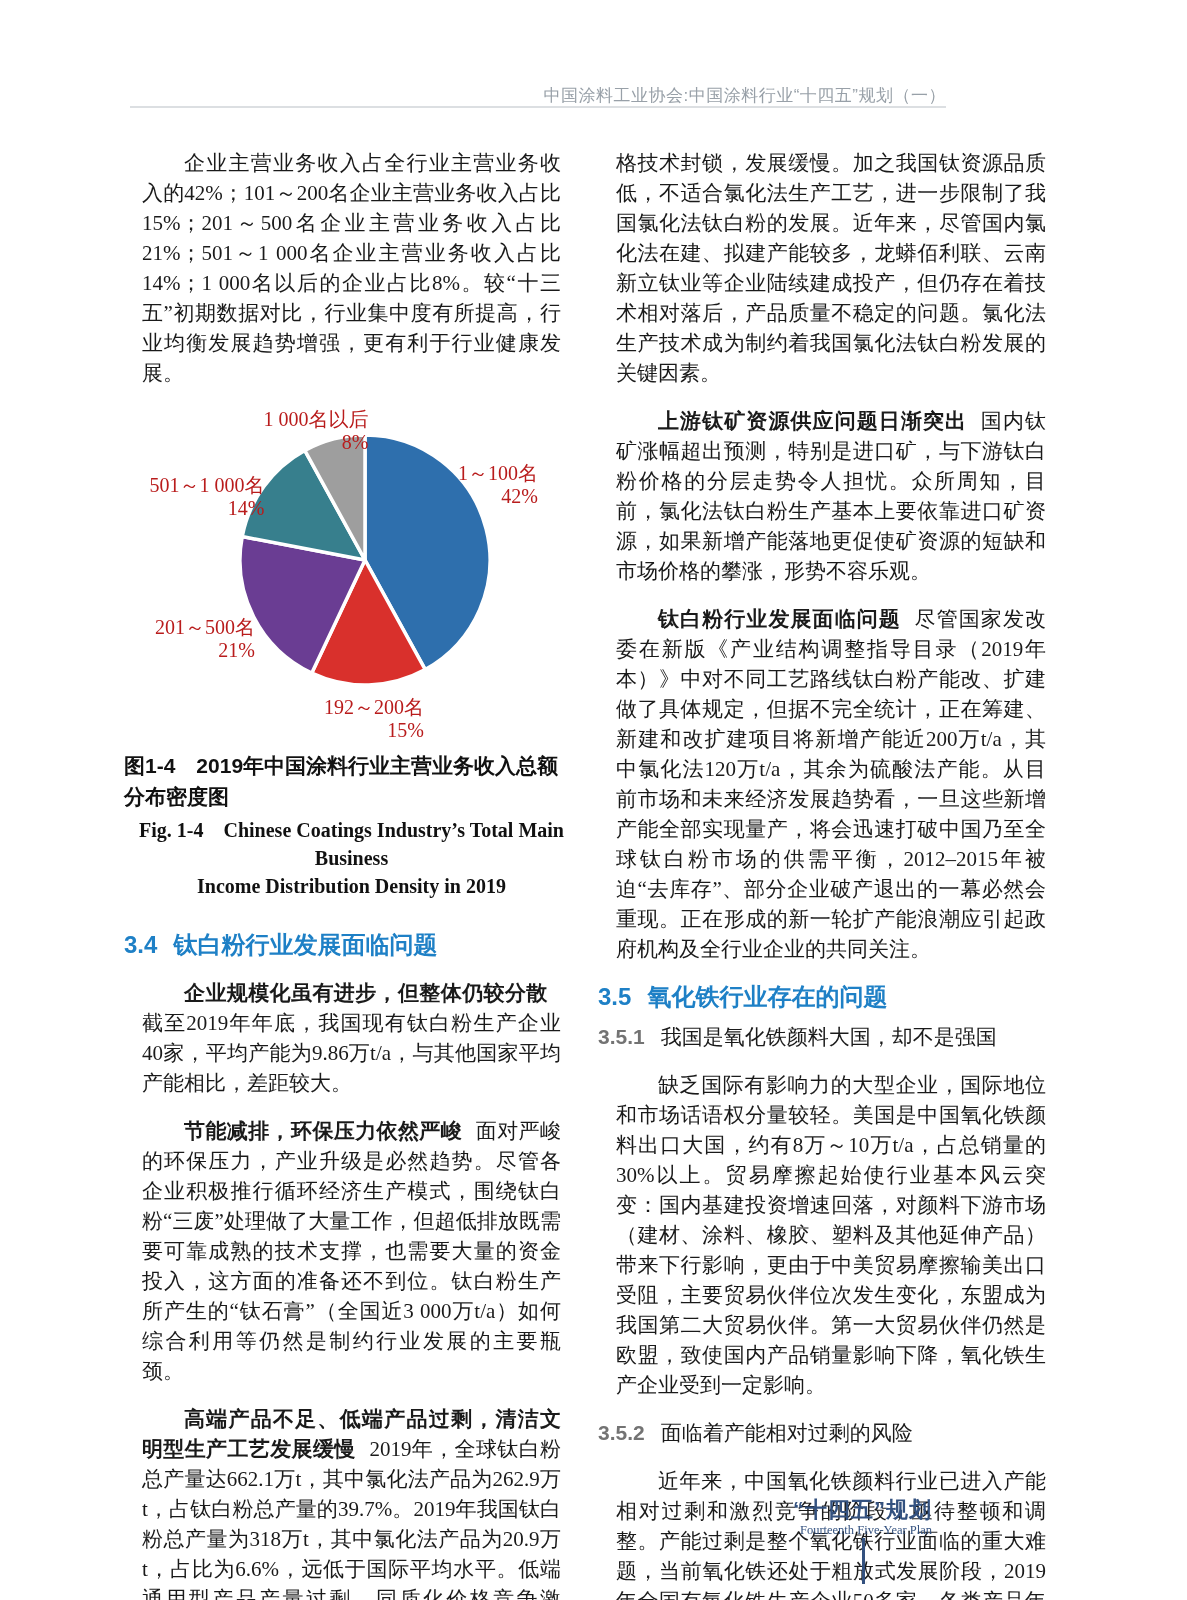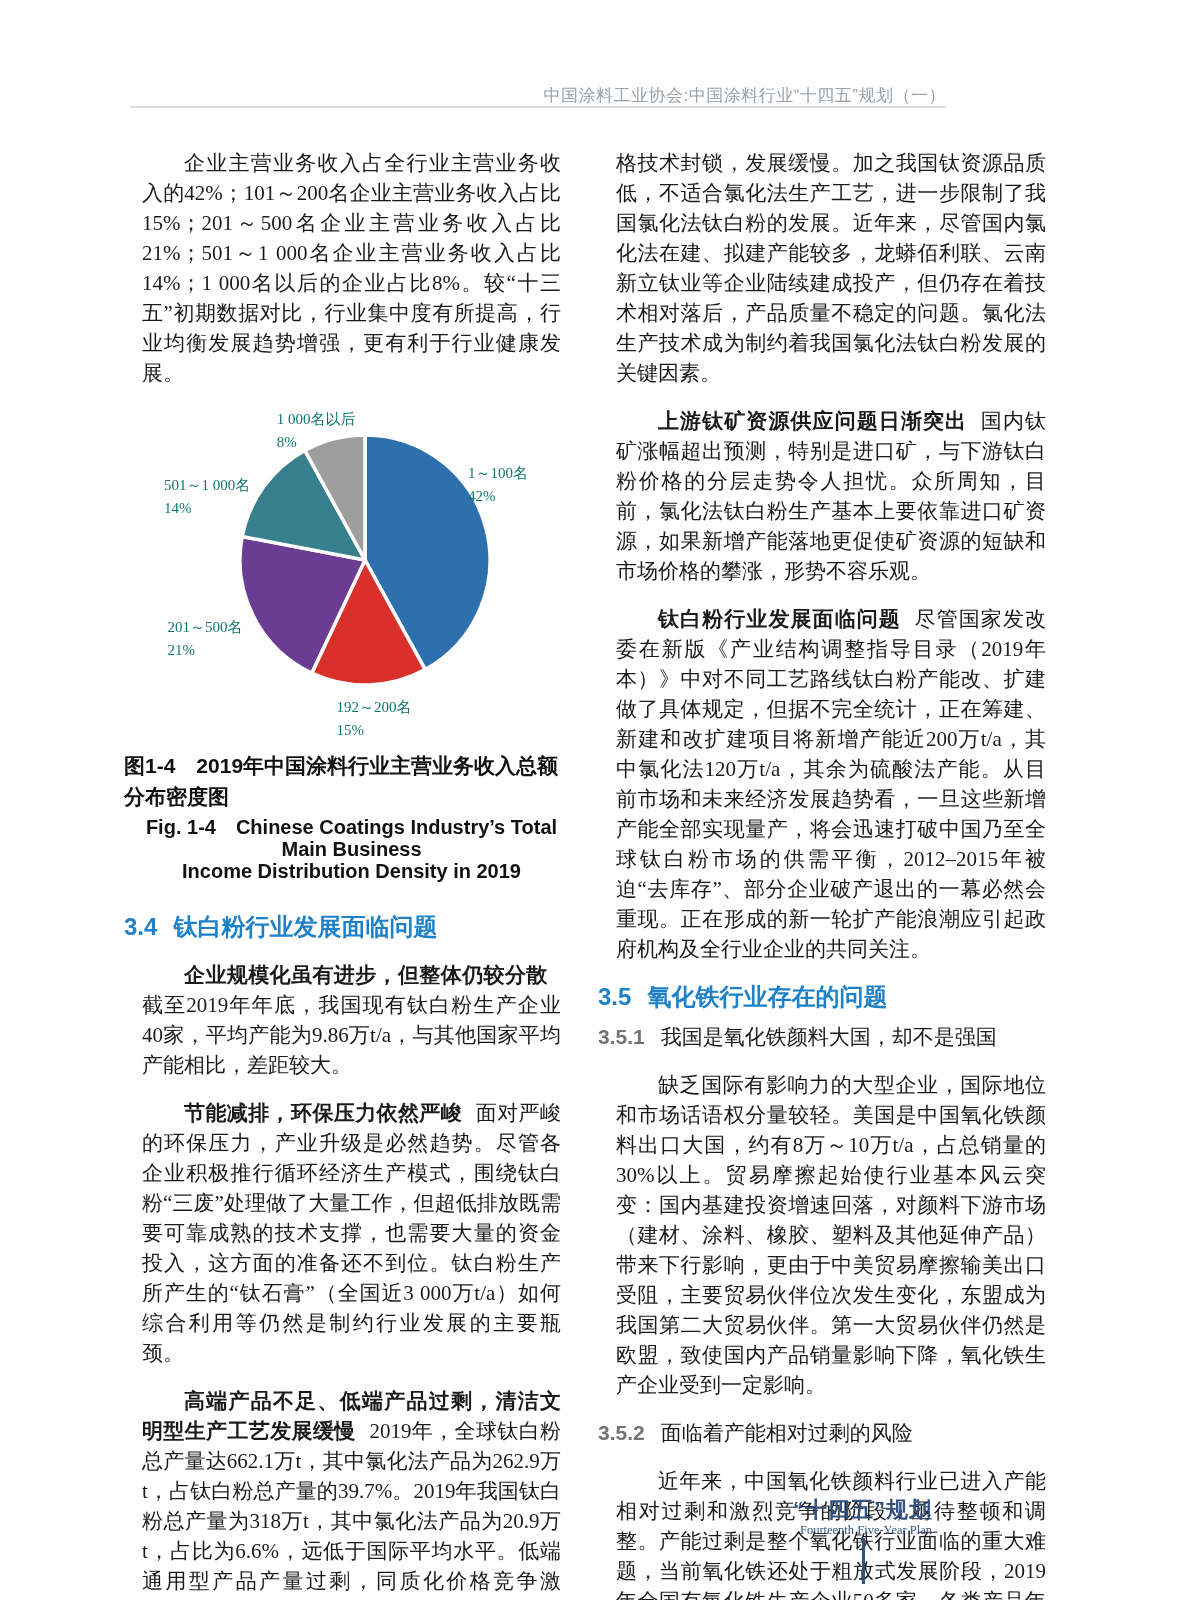--- a/index.html
+++ b/index.html
@@ -13,31 +13,31 @@
   .col{position:absolute;top:130px;font-size:21px;line-height:30px;text-align:justify;}
   .col-left{left:124px;width:455px;}
   .col-right{left:598px;width:466px;}
   p.body{margin:18px;text-indent:2em;}
   p.body.noindent{text-indent:0;}
   .lead{font-family:"Liberation Sans","DejaVu Sans",sans-serif;font-weight:bold;margin-right:.65em;}
   
   .figure{margin-top:6px;}
   .pie-area{position:relative;width:455px;height:332px;}
   .pie-area svg{position:absolute;left:0;top:0;}
-  .plabel{position:absolute;transform:translateX(-50%);text-align:left;font-size:15px;
-          line-height:23px;color:#0f766e;white-space:nowrap;}
+  .plabel{position:absolute;transform:translateX(-50%);text-align:right;font-size:20px;
+          line-height:23px;color:#b91c1c;white-space:nowrap;}
   .plabel-0{left:374px;top:56px;}
   .plabel-1{left:250px;top:290px;}
   .plabel-2{left:81px;top:210px;}
   .plabel-3{left:83px;top:68px;}
   .plabel-4{left:192px;top:2px;}
   .cap-zh{margin-top:12px;text-align:left;font-weight:bold;font-size:21px;line-height:31px;
           font-family:"Liberation Sans","DejaVu Sans",sans-serif;color:#111;}
-  .cap-en{margin-top:4px;text-align:center;font-weight:bold;font-size:20px;line-height:22px;
-          font-family:Liberation Sans, sans-serif;color:#111;}
+  .cap-en{margin-top:4px;text-align:center;font-weight:bold;font-size:20px;line-height:28px;
+          font-family:Liberation Serif, serif;color:#111;}
   
   h3.sec{margin:30px 0 10px 0;font-size:24px;line-height:30px;color:#1e80c6;font-weight:bold;
          font-family:"Liberation Sans","DejaVu Sans",sans-serif;text-align:left;}
   h3.sec .sec-num{margin-right:16px;}
   h4.subsec{margin:2px 0 4px 0;font-size:21px;line-height:30px;font-weight:normal;text-align:left;}
   h4.subsec .sub-num{color:#737373;font-family:"Liberation Sans","DejaVu Sans",sans-serif;
                      font-weight:bold;margin-right:16px;}
   .continued{margin-top:4px;text-align:right;padding-right:22px;font-size:20px;color:#222;}
   
   .footer{position:absolute;top:1498px;right:128px;display:flex;align-items:center;color:#33517f;flex-direction:column;}

